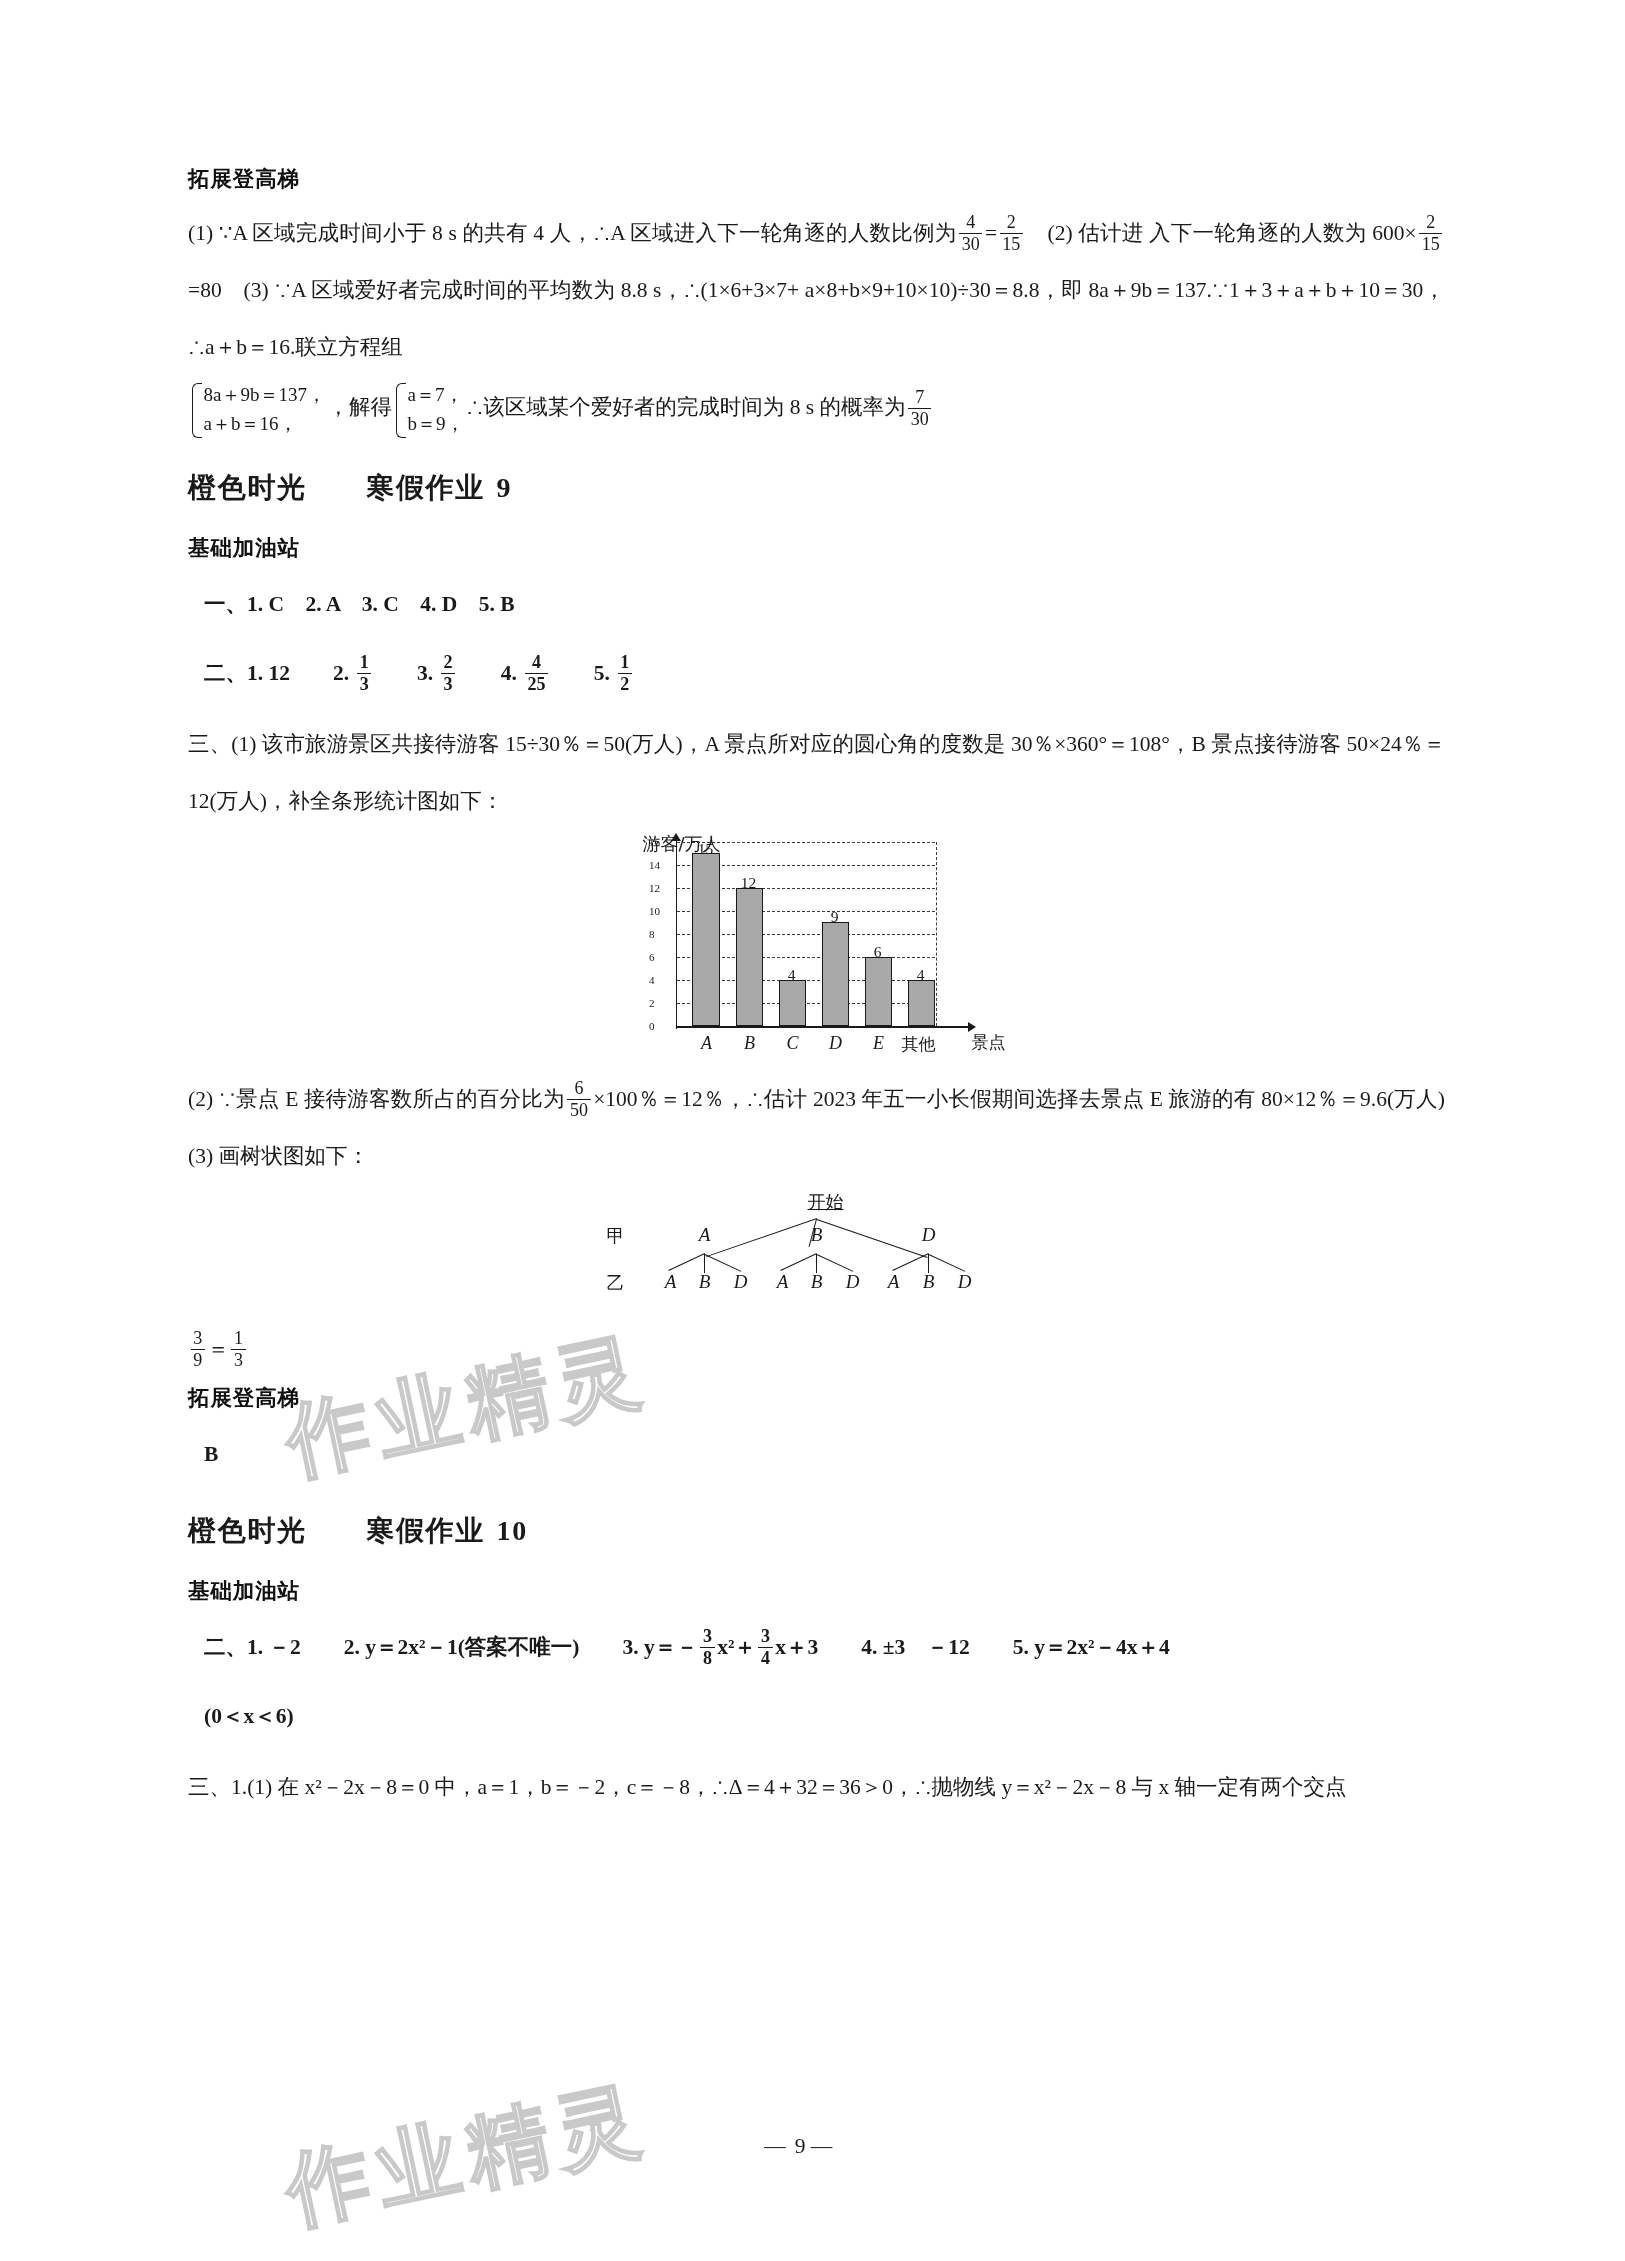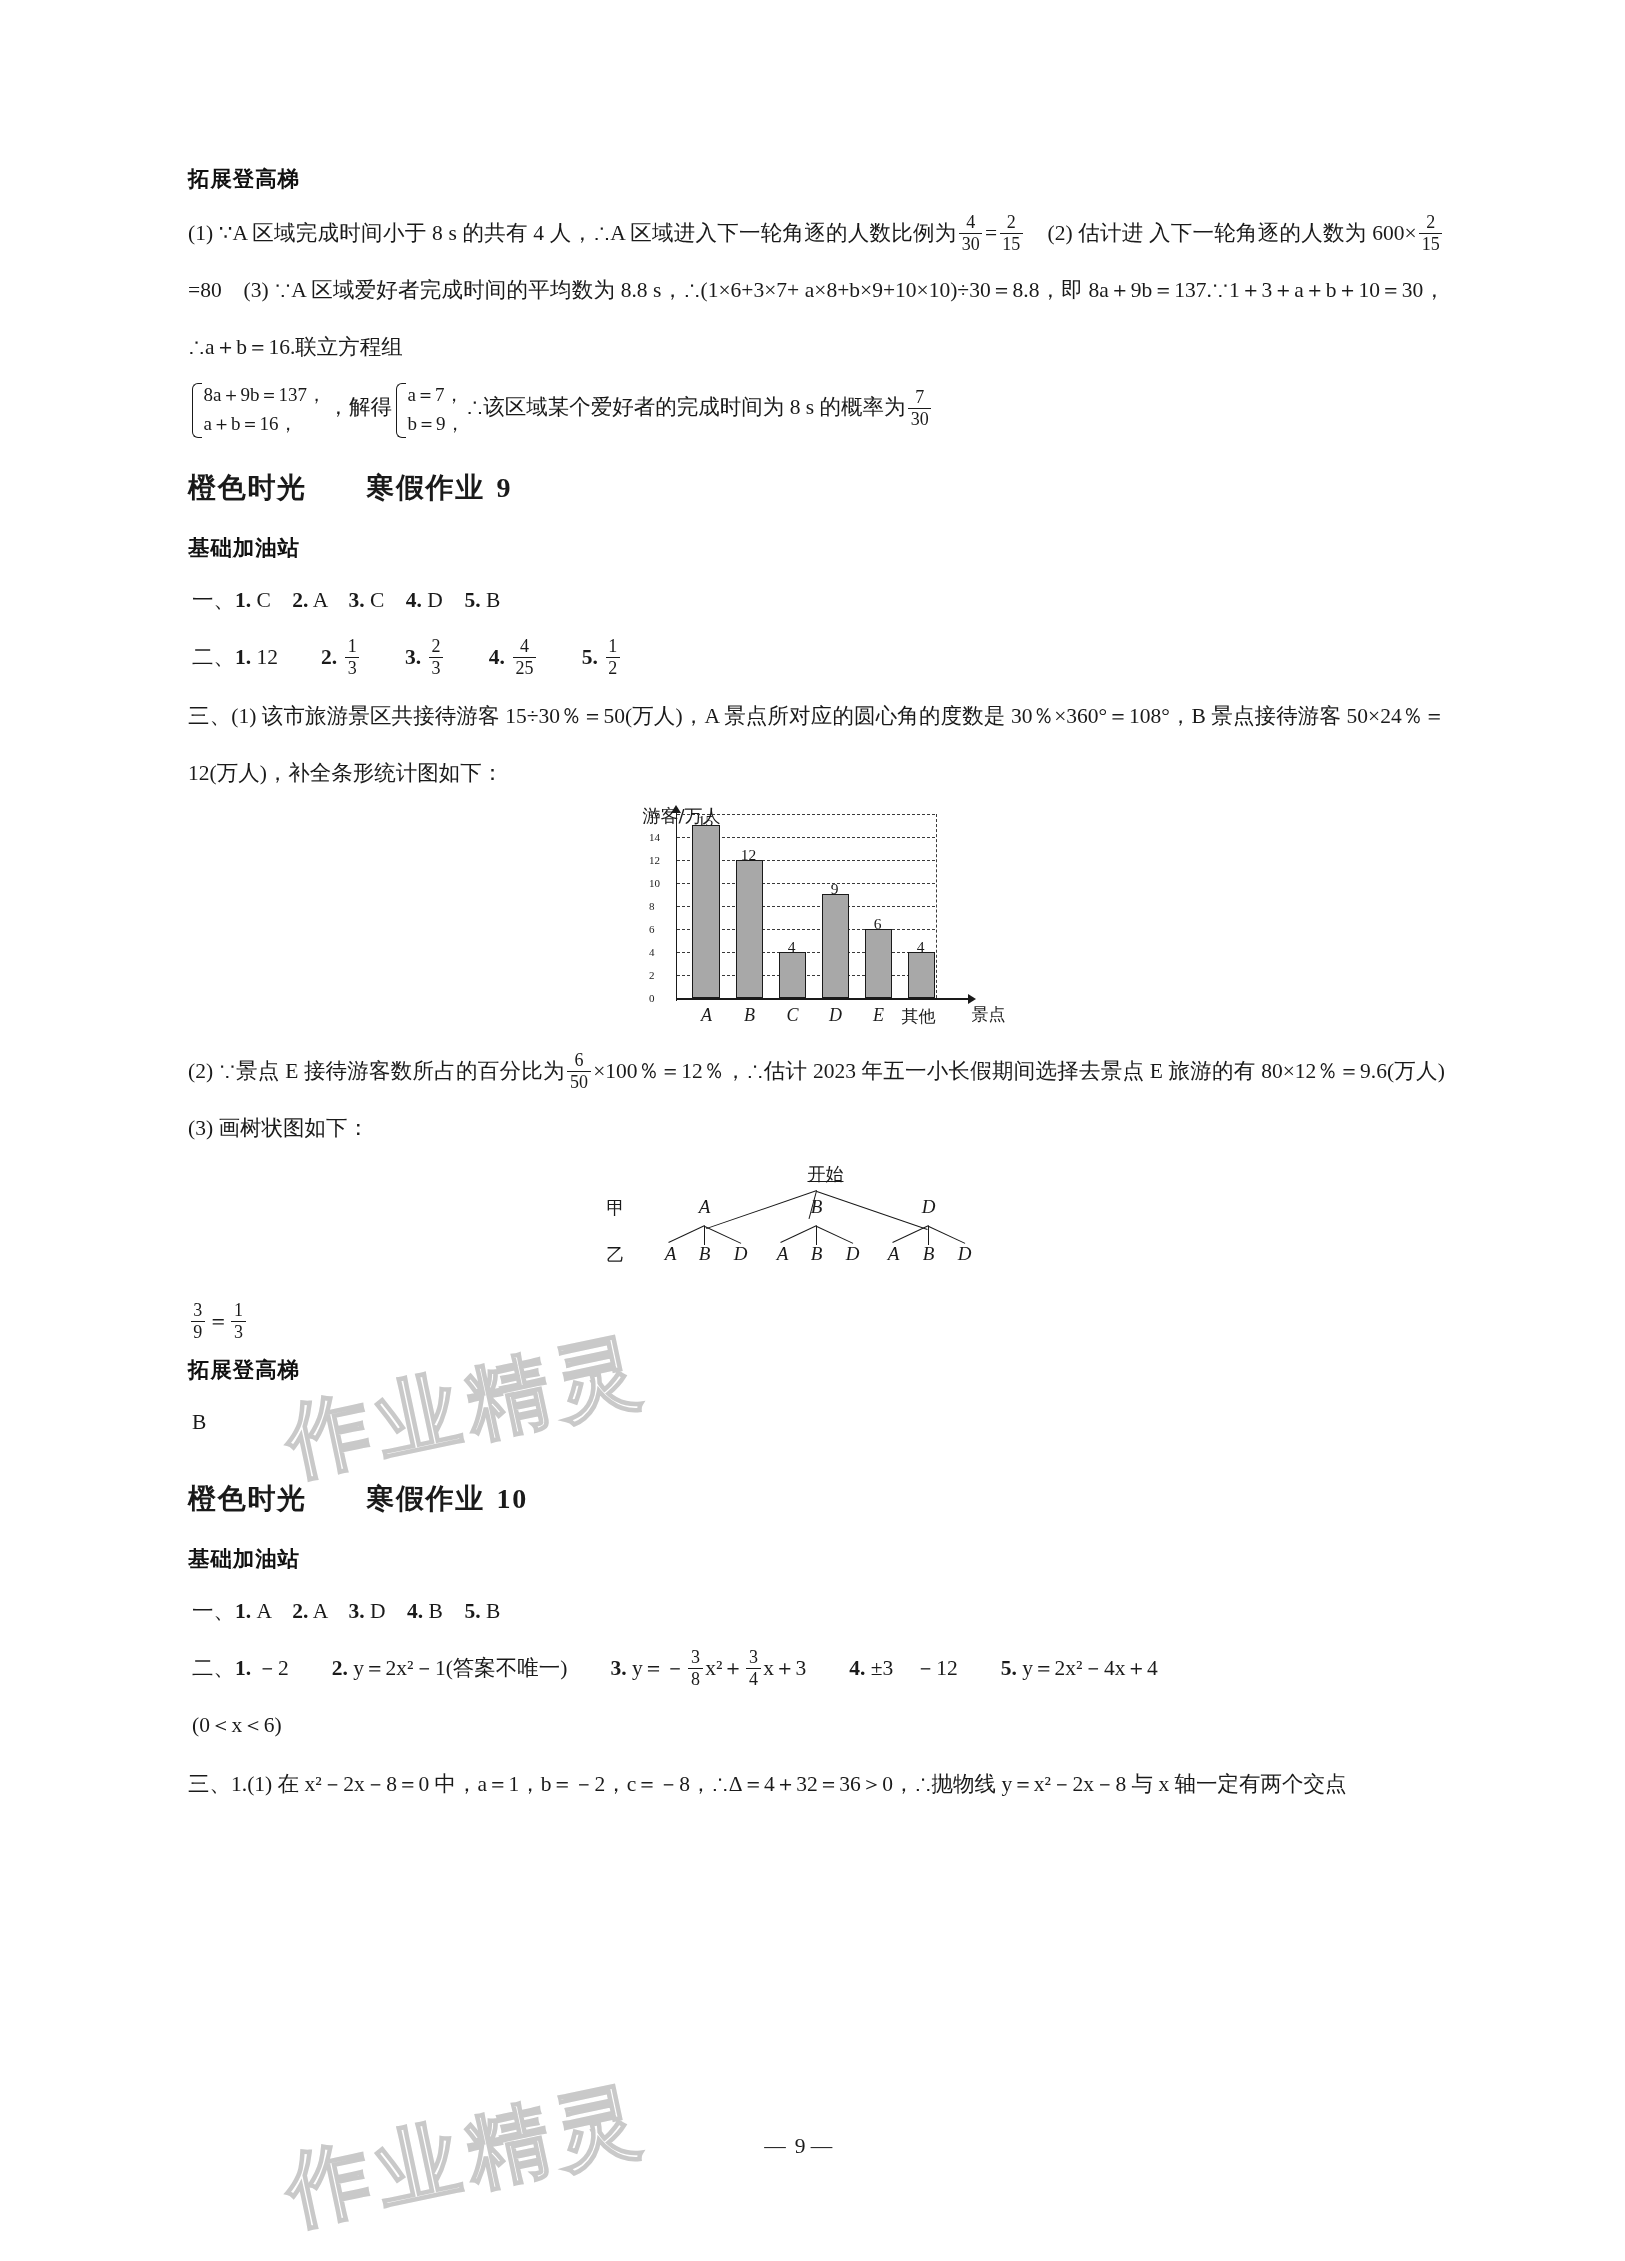--- a/index.html
+++ b/index.html
@@ -47,21 +47,22 @@
     font-family: "DejaVu Sans", sans-serif;
     font-weight: bold;
     font-size: 28px;
     letter-spacing: 1.7px;
     margin: 31px 0 26px 0;
   }
   .banner .num { font-family: "Liberation Serif", serif; }
   .ans-line {
     font-size: 21.5px;
     line-height: 53px;
-    margin: 4px;
+    margin: 16px;
+    font-weight: bold;
   }
   .ans-line b { font-family: "Liberation Serif", serif; }
   .frac {
     display: inline-block;
     vertical-align: -0.55em;
     text-align: center;
     font-size: 18px;
     line-height: 1.15;
     margin: 0 2.6px;
   }
@@ -393,28 +394,20 @@
     <div class="sec-head">拓展登高梯</div>
     <div class="ans-line">B</div>
 
     <div class="banner">
       <span>橙色时光</span>　　<span>寒假作业</span>
       <span class="num">10</span>
     </div>
 
     <div class="sec-head">基础加油站</div>
 
-    <div class="ans-line">
-      <span>一、</span><b>1.</b>
-      <span>A</span>　<b>2.</b>
-      <span>A</span>　<b>3.</b>
-      <span>D</span>　<b>4.</b>
-      <span>B</span>　<b>5.</b>
-      <span>B</span>
-    </div>
 
     <div class="ans-line">
       <span>二、</span><b>1.</b>
       <span>－2</span>　　<b>2.</b>
       <span>y＝2x²－1(答案不唯一)</span>　　<b>3.</b>
       <span>y＝－</span><span class="frac"><span class="num-t">3</span><span class="den">8</span></span><span>x²＋</span><span class="frac"><span class="num-t">3</span><span class="den">4</span></span><span>x＋3</span>　　<b>4.</b>
       <span>±3　－12</span>　　<b>5.</b>
       <span>y＝2x²－4x＋4</span>
     </div>
 

